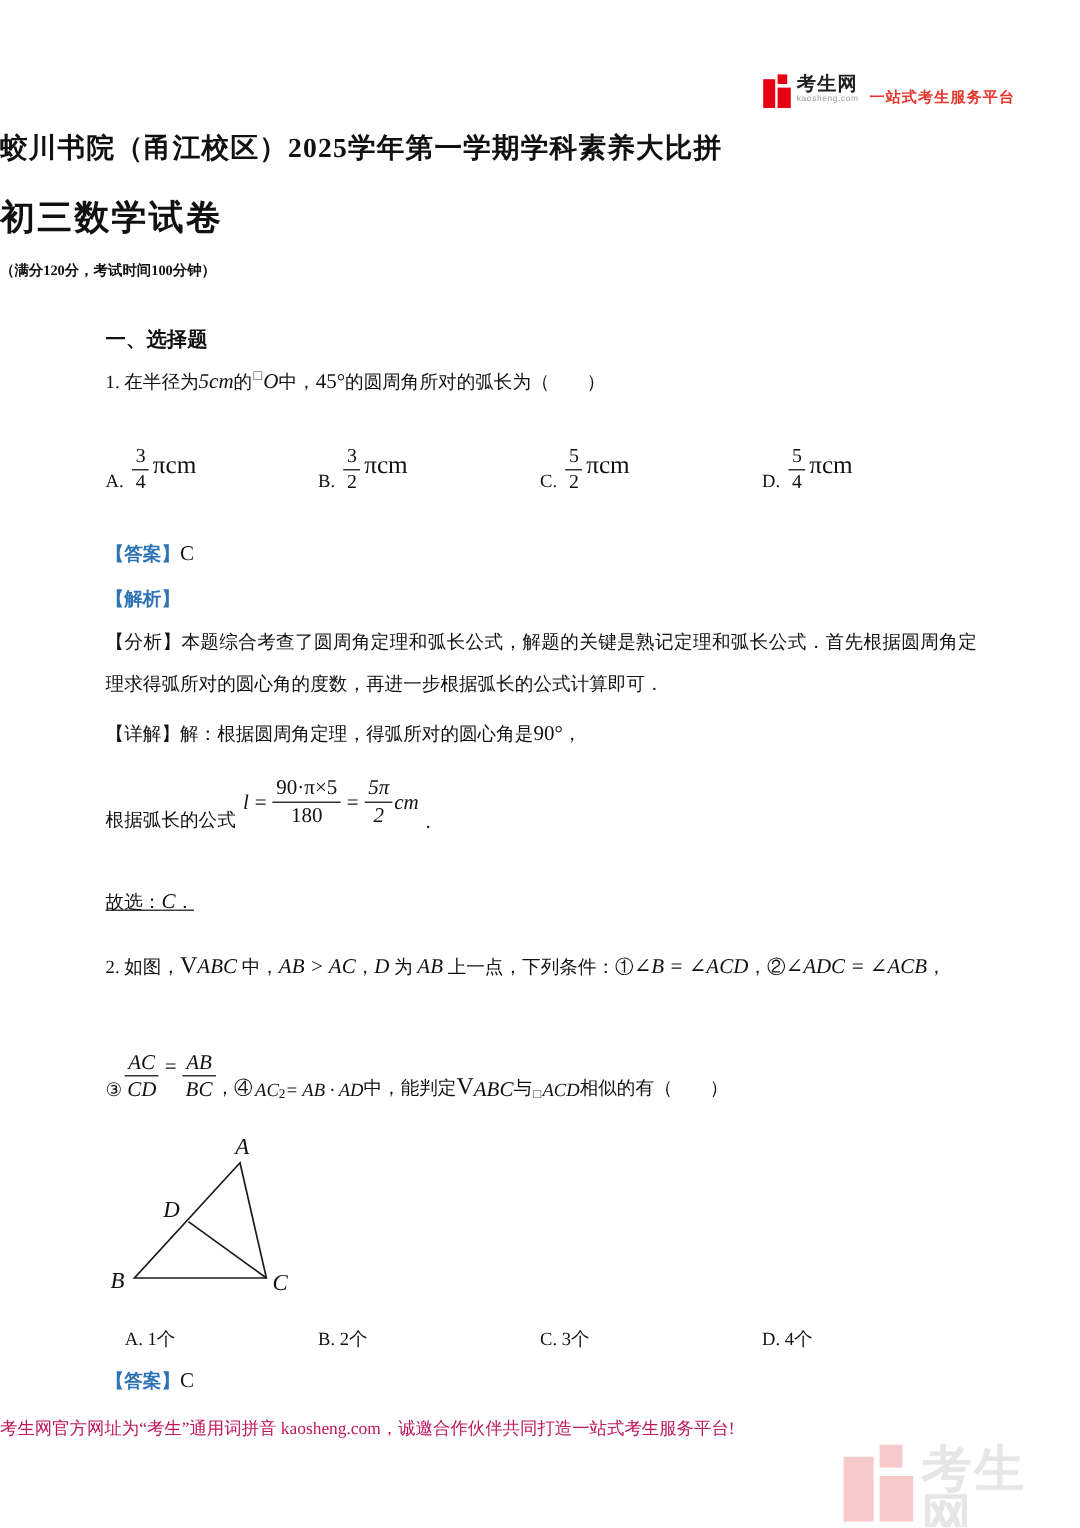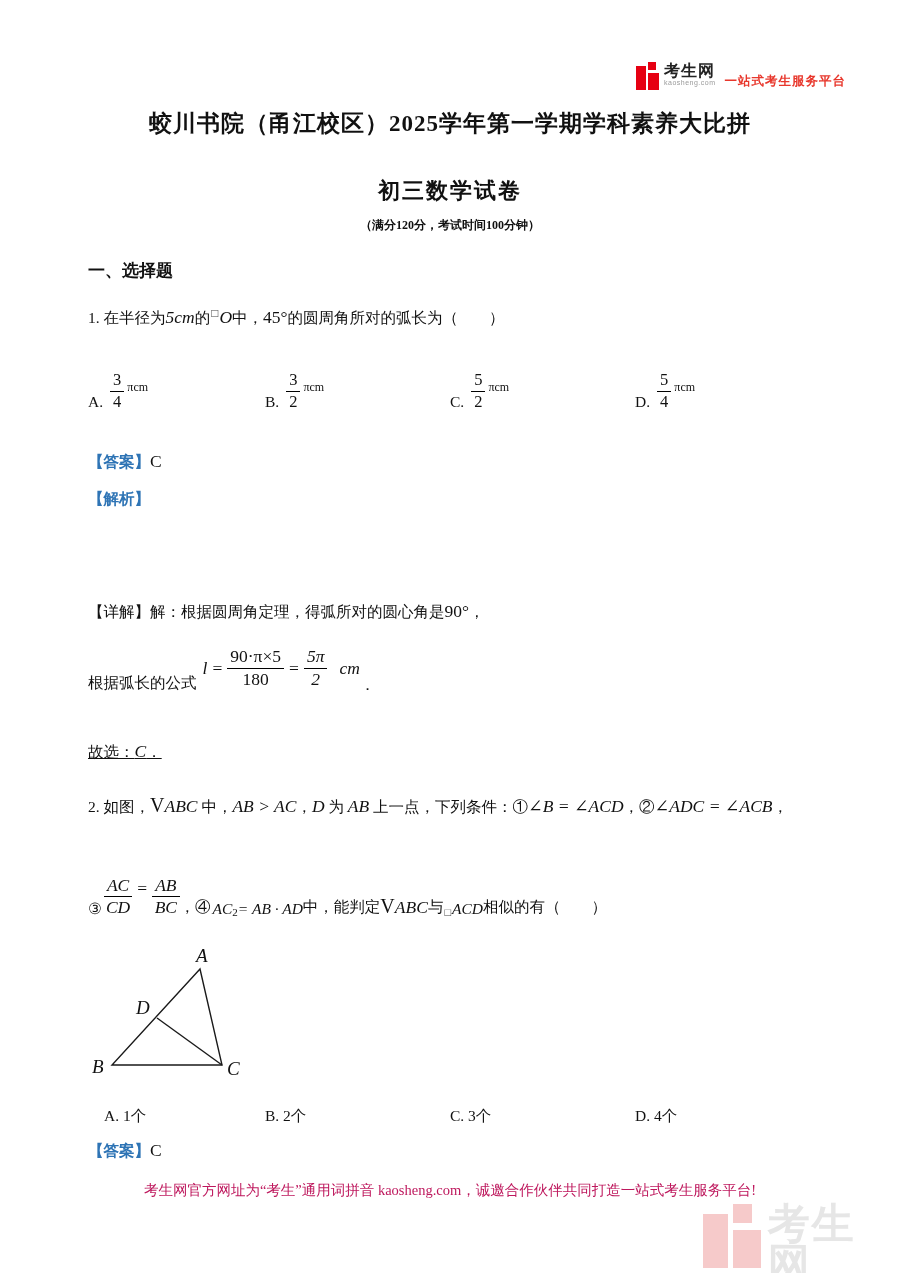--- a/index.html
+++ b/index.html
@@ -1,40 +1,40 @@
 <!DOCTYPE html>
 <html><head>
 <meta charset="utf-8">
 <style>
   html,body{margin:0;padding:0;background:#fff;}
   .page{position:relative;width:892px;height:1273px;background:#fff;overflow:hidden;
         font-family:"Liberation Serif","DejaVu Serif",serif;color:#111;}
   .abs{position:absolute;}
-  .center{left:0;width:900px;text-align:center;}
+  .center{left:0;width:900px;}
   .bold{font-weight:bold;}
   .it{font-style:italic;}
   .blue{color:#2E74B5;font-weight:bold;}
   .body-txt{font-size:15.5px;}
   .math{font-size:17.5px;}
   
   .logo{display:flex;align-items:flex-start;font-family:"Liberation Sans","DejaVu Sans",sans-serif;}
   .logo-icon{position:relative;width:23px;height:28px;margin-right:5px;}
   .logo-icon .b1{position:absolute;left:0;top:4px;width:10px;height:24px;background:#e60012;}
   .logo-icon .b2{position:absolute;left:12px;top:0;width:8px;height:8px;background:#e60012;}
   .logo-icon .b3{position:absolute;left:12px;top:11px;width:11px;height:17px;background:#e60012;}
   .logo-name{font-size:16px;font-weight:bold;color:#222;line-height:17px;letter-spacing:1px;}
   .logo-domain{font-size:7px;color:#9a9a9a;letter-spacing:.5px;}
   .logo-tagline{color:#e8372c;font-size:12.5px;font-weight:bold;margin-left:9px;margin-top:11px;letter-spacing:1px;font-family:Liberation Mono, monospace;}
   
   .frac{display:inline-block;text-align:center;line-height:1.12;vertical-align:middle;}
   .frac .num{display:block;border-bottom:1.3px solid #000;padding:0 3px 1px;}
   .frac .den{display:block;padding-top:1px;}
   .opt{position:absolute;display:flex;align-items:flex-end;height:48px;font-size:15.5px;}
   .opt .frac{font-size:16.5px;}
-  .opt .unit{align-self:center;margin-left:3px;font-size:12px;}
+  .opt .unit{align-self:center;margin-left:3px;font-size:21px;}
   .opt .olabel{margin-right:7px;}
   .para{width:726px;line-height:35px;text-align:justify;}
   .fx-row{display:flex;align-items:flex-end;}
   .fx-row .mid{align-self:center;}
   .sq-raised{display:inline-block;font-size:12px;vertical-align:6px;color:#444;margin:0 1px;}
   .sq-inline{display:inline-block;font-size:11px;vertical-align:2px;color:#444;margin:0 1px;}
   .nabla{font-size:20px;}
   sup.s{font-size:11px;vertical-align:6px;}
   
   .fig-line{stroke:#1a1a1a;stroke-width:1.4;fill:none;}
@@ -60,24 +60,24 @@
         <i class="b3"></i>
       </div>
     <div>
       <div class="logo-name">考生网</div>
       <div class="logo-domain">kaosheng.com</div>
     </div>
     <div class="logo-tagline">一站式考生服务平台</div>
   </div>
 
   <div class="abs center bold" style="top:108px;font-size:23px;letter-spacing:1px;">蛟川书院（甬江校区）2025学年第一学期学科素养大比拼</div>
-  <div class="abs center bold" style="top:176px;font-size:22px;letter-spacing:2px;">初三数学试卷</div>
+  <div class="abs center bold" style="top:162px;font-size:29px;letter-spacing:2px;">初三数学试卷</div>
   <div class="abs center bold" style="top:217px;font-size:12px;">（满分120分，考试时间100分钟）</div>
 
-  <div class="abs bold" style="left:88px;top:259px;font-size:17px;">一、选择题</div>
+  <div class="abs bold" style="left:88px;top:271px;font-size:17px;">一、选择题</div>
 
   <div class="abs body-txt" style="left:88px;top:306px;">
     <span>1.</span><span> 在半径为</span><span class="math it">5cm</span><span>的</span><span class="sq-raised">□</span><span class="math it">O</span><span>中，</span><span class="math">45°</span><span>的圆周角所对的弧长为（　　）</span>
   </div>
 
   <div class="opt" style="left:88px;top:363px;">
     <span class="olabel">A.</span>
     <span class="frac">
         <span class="num">3</span>
         <span class="den">4</span>
@@ -106,38 +106,41 @@
         <span class="num">5</span>
         <span class="den">4</span>
       </span>
     <span class="unit">πcm</span>
   </div>
 
   <div class="abs body-txt" style="left:88px;top:451px;">
     <span class="blue">【答案】</span><span class="math">C</span>
   </div>
   <div class="abs body-txt blue" style="left:88px;top:489px;">【解析】</div>
+  <div class="abs body-txt para" style="left:88px;top:518px;">
+    <span>【分析】</span><span>本题综合考查了圆周角定理和弧长公式，解题的关键是熟记定理和弧长公式．首先根据圆周角定理求得弧所对的圆心角的度数，再进一步根据弧长的公式计算即可．</span>
+  </div>
   <div class="abs body-txt" style="left:88px;top:601px;">
     <span>【详解】</span><span>解：根据圆周角定理，得弧所对的圆心角是</span><span class="math">90°</span><span>，</span>
   </div>
 
   <div class="abs fx-row" style="left:88px;top:637px;height:62px;">
     <span class="body-txt" style="margin-bottom:5px;">根据弧长的公式</span>
     <span class="mid math it" style="margin-left:6px;">l</span>
     <span class="mid math" style="margin:0 5px;">=</span>
     <span class="frac math" style="align-self:center;">
         <span class="num">90·π×5</span>
         <span class="den">180</span>
       </span>
     <span class="mid math" style="margin:0 5px;">=</span>
     <span class="frac math it" style="align-self:center;">
         <span class="num">5π</span>
         <span class="den">2</span>
       </span>
-    <span class="mid math it" style="margin-left:12px;">cm</span>
+    <span class="mid math it" style="margin-left:1px;">cm</span>
     <span class="body-txt" style="margin-bottom:3px;">．</span>
   </div>
 
   <div class="abs body-txt" style="left:88px;top:741px;text-decoration:underline;">
     <span>故选：</span><span class="math it">C</span><span>．</span>
   </div>
 
   <div class="abs body-txt" style="left:88px;top:794px;">
     <span>2.</span><span> 如图，</span><span class="nabla">V</span><span class="math it">ABC</span><span> 中，</span><span class="math it">AB &gt; AC</span><span>，</span><span class="math it">D</span><span> 为 </span><span class="math it">AB</span><span> 上一点，下列条件：①</span><span class="math it">∠B = ∠ACD</span><span>，②</span><span class="math it">∠ADC = ∠ACB</span><span>，</span>
   </div>

